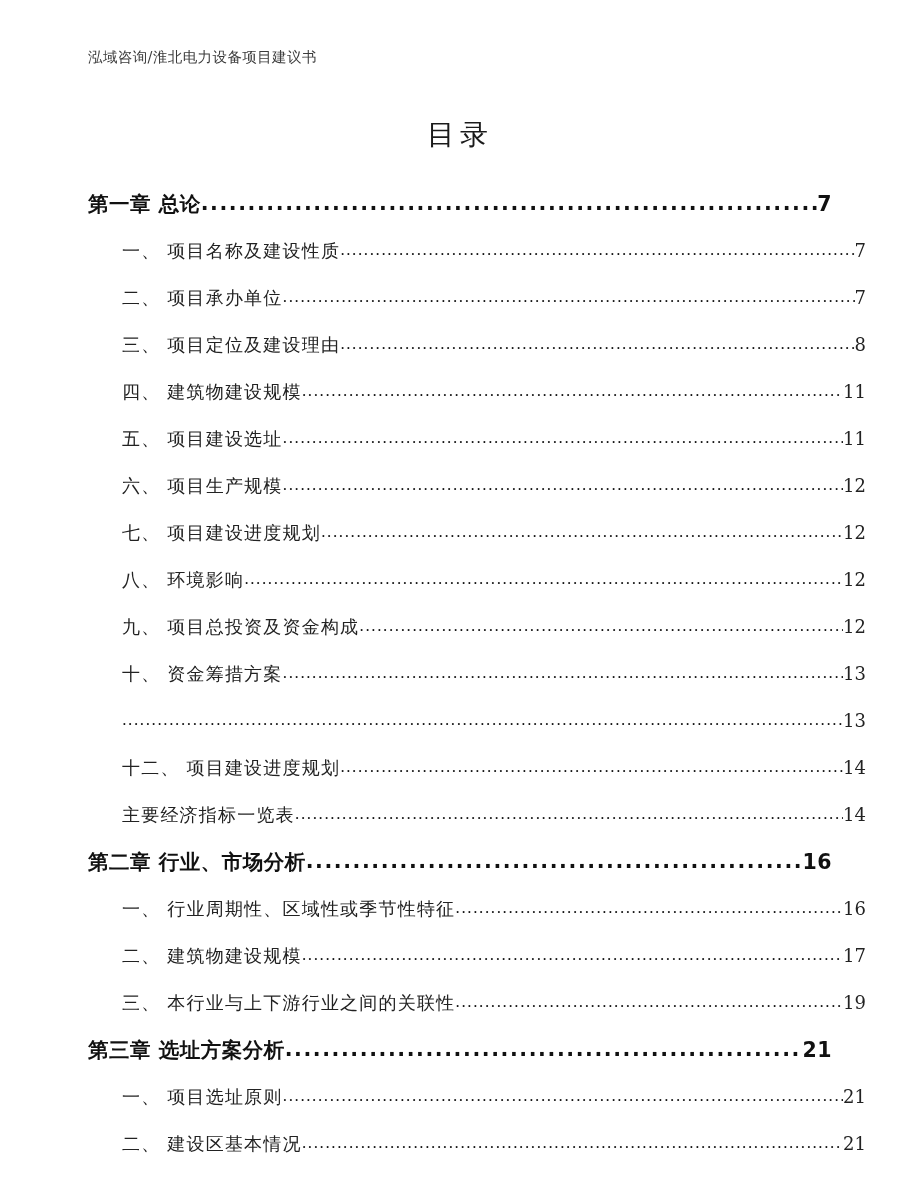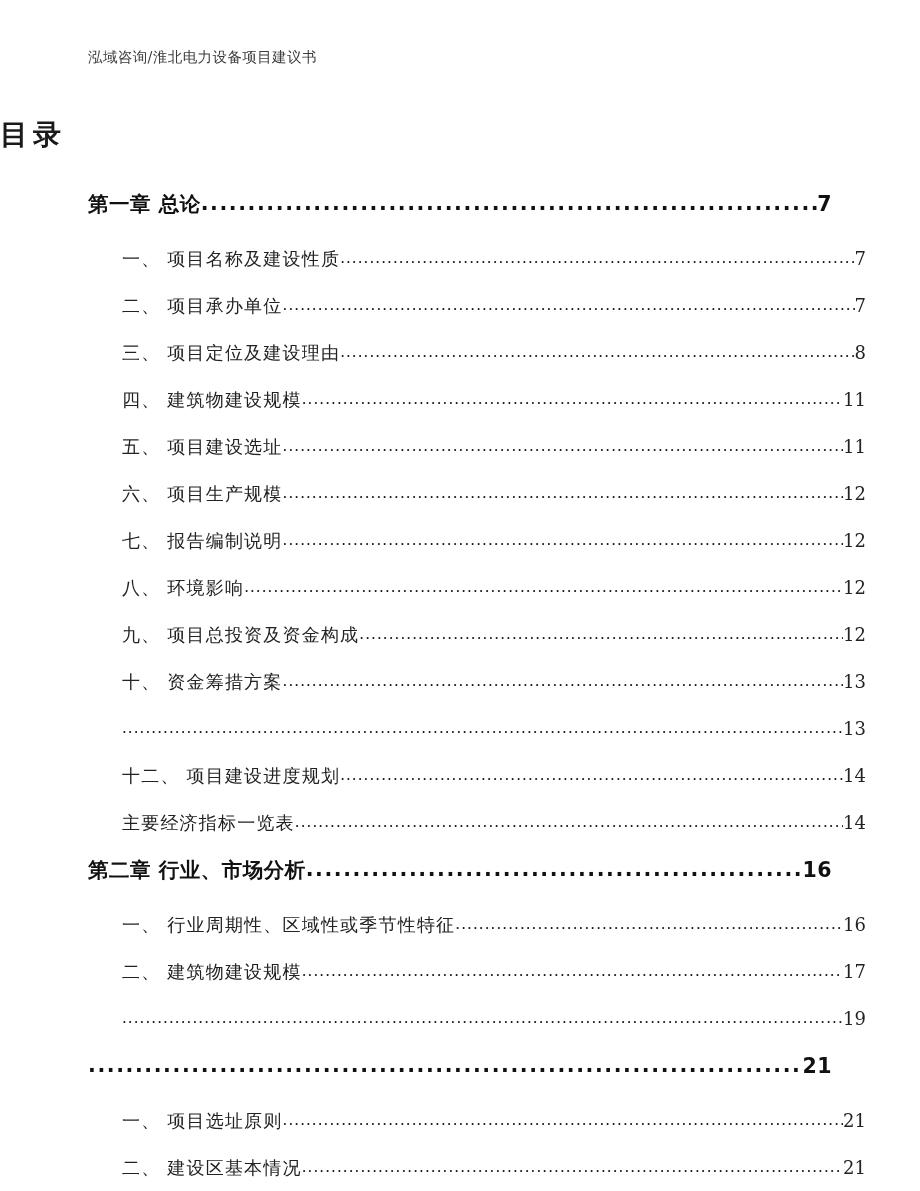--- a/index.html
+++ b/index.html
@@ -34,24 +34,24 @@
     color: #3b3b3b;
     white-space: nowrap;
   }
 
   
   .toc-title {
     position: absolute;
     top: 116px;
     left: 0;
     width: 920px;
-    text-align: left;
+    text-align: center;
     font-family: "DejaVu Serif", "Liberation Serif", serif;
     font-size: 28px;
-    font-weight: bold;
+    font-weight: normal;
     letter-spacing: 5px;
     color: #1a1a1a;
   }
 
   
   .toc {
     position: absolute;
     top: 180px;
     left: 88px;
     width: 744px;
@@ -127,21 +127,21 @@
     font-size: 15px;
     letter-spacing: 1.1px;
     position: relative;
     top: -1px;
   }
 
   
   .gap-before {
   }
   .gap-after-chapter {
-    margin-top: 8px;
+    margin-top: 0;
   }
 </style>
 </head>
 <body>
 
 <div class="page">
 
   <div class="doc-header">泓域咨询/淮北电力设备项目建议书</div>
 
   <div class="toc-title">目录</div>
@@ -176,21 +176,21 @@
         <span class="toc-label">五、  项目建设选址</span>
         <span class="toc-dots">...............................................................................................................................................................</span>
         <span class="toc-page">11</span>
       </div>
       <div class="toc-row lvl2">
         <span class="toc-label">六、  项目生产规模</span>
         <span class="toc-dots">...............................................................................................................................................................</span>
         <span class="toc-page">12</span>
       </div>
       <div class="toc-row lvl2">
-        <span class="toc-label">七、  报告编制说明</span>
+        <span class="toc-label">七、  项目建设进度规划</span>
         <span class="toc-dots">...............................................................................................................................................................</span>
         <span class="toc-page">12</span>
       </div>
       <div class="toc-row lvl2">
         <span class="toc-label">八、  环境影响</span>
         <span class="toc-dots">...............................................................................................................................................................</span>
         <span class="toc-page">12</span>
       </div>
       <div class="toc-row lvl2">
         <span class="toc-label">九、  项目总投资及资金构成</span>
@@ -225,24 +225,26 @@
         <span class="toc-label">一、  行业周期性、区域性或季节性特征</span>
         <span class="toc-dots">...............................................................................................................................................................</span>
         <span class="toc-page">16</span>
       </div>
       <div class="toc-row lvl2">
         <span class="toc-label">二、  建筑物建设规模</span>
         <span class="toc-dots">...............................................................................................................................................................</span>
         <span class="toc-page">17</span>
       </div>
       <div class="toc-row lvl2">
+        <span class="toc-label">三、  本行业与上下游行业之间的关联性</span>
         <span class="toc-dots">...............................................................................................................................................................</span>
         <span class="toc-page">19</span>
       </div>
       <div class="toc-row lvl1 gap-before">
+        <span class="toc-label">第三章 选址方案分析</span>
         <span class="toc-dots">...............................................................................................................................................................</span>
         <span class="toc-page">21</span>
       </div>
       <div class="toc-row lvl2 gap-after-chapter">
         <span class="toc-label">一、  项目选址原则</span>
         <span class="toc-dots">...............................................................................................................................................................</span>
         <span class="toc-page">21</span>
       </div>
       <div class="toc-row lvl2">
         <span class="toc-label">二、  建设区基本情况</span>

